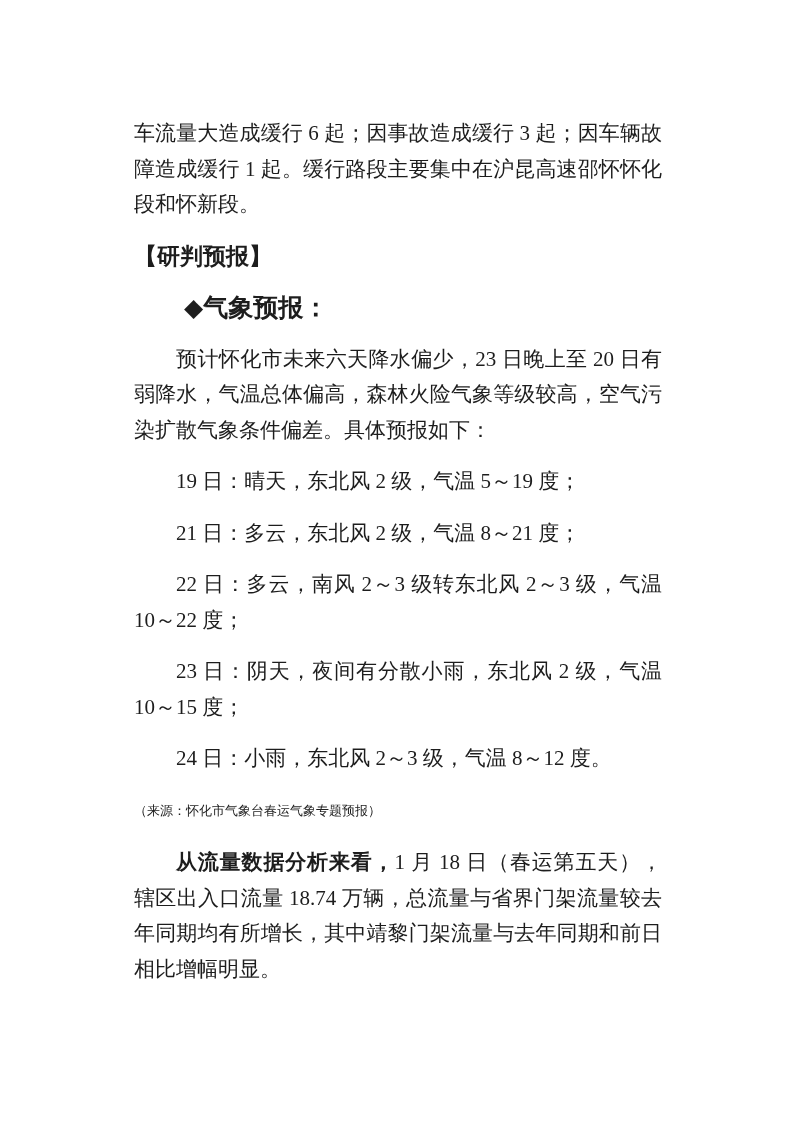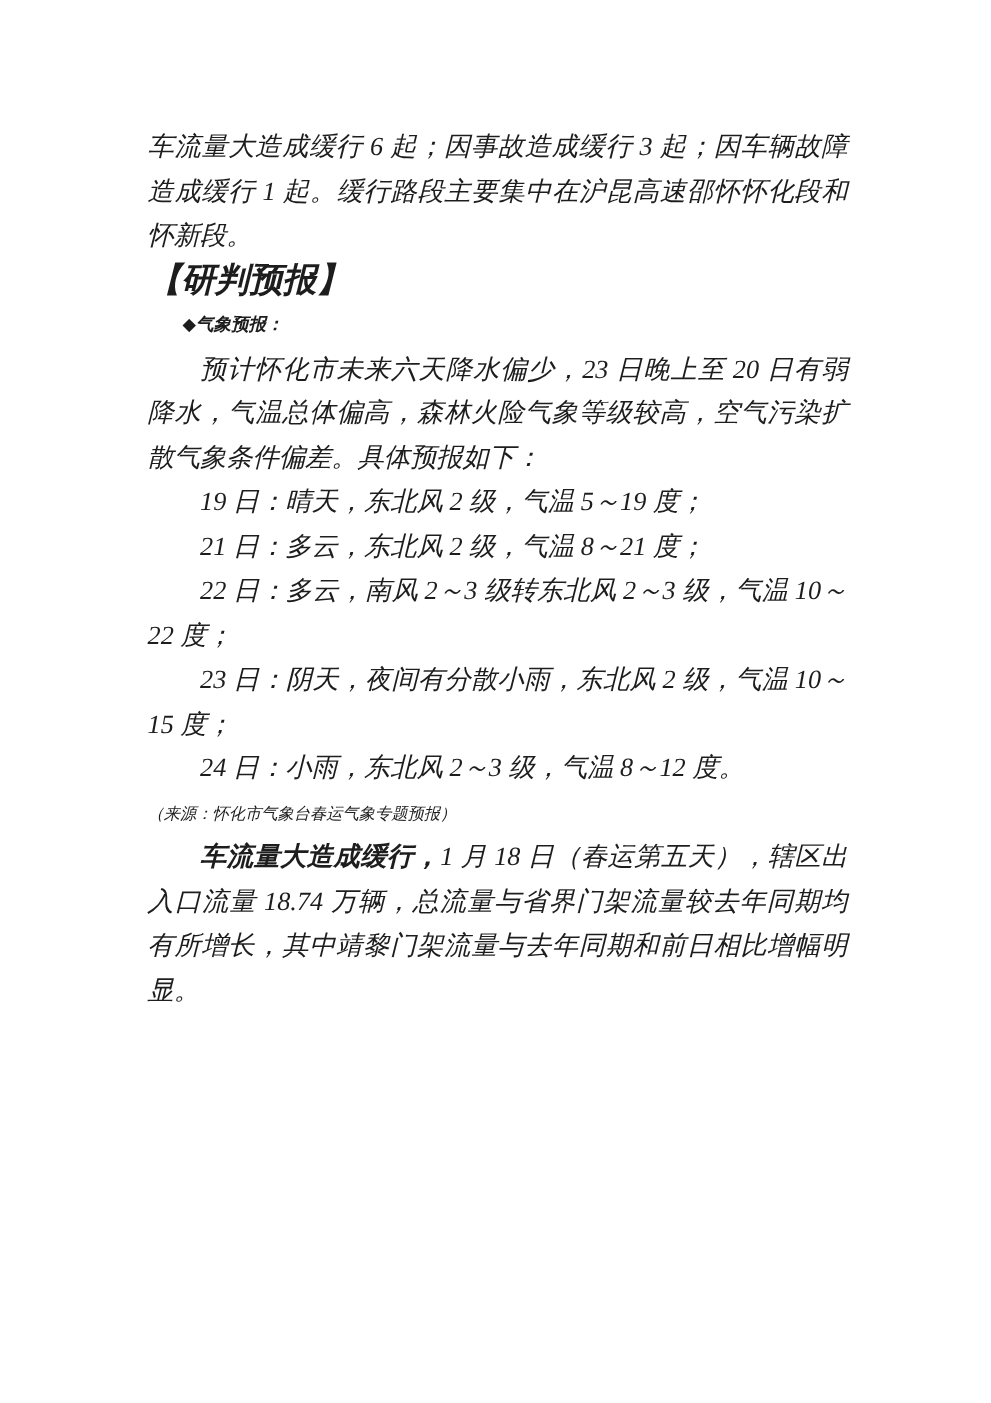--- a/index.html
+++ b/index.html
@@ -13,32 +13,32 @@
     height:1122px;
     box-sizing:border-box;
     padding:100px 115px 0 118px;
     background:var(--page-bg);
     color:var(--text-color);
     font-family:"Liberation Serif","DejaVu Serif",serif;
     font-size:21px;
     line-height:35.5px;
     overflow:hidden;
   }
-  .page p{margin:0;padding:0;text-align:justify;font-style:italic;}
+  .page p{margin:16px;padding:0;text-align:justify;}
   .ind{text-indent:2em;}
   .section-hd{
     font-family:"Liberation Sans","DejaVu Sans",sans-serif;
     font-weight:bold;
-    font-size:27px;
+    font-size:23px;
     text-align:left;
   }
   .sub-hd{
     font-family:"Liberation Sans","DejaVu Sans",sans-serif;
     font-weight:bold;
-    font-size:14px;
+    font-size:25px;
     text-indent:2em;
     text-align:left;
   }
   .lead{
     font-family:"Liberation Sans","DejaVu Sans",sans-serif;
     font-weight:bold;
   }
   .src{
     text-align:right;
     font-size:13px;
@@ -59,16 +59,16 @@
 
   <p class="ind">19 日：晴天，东北风 2 级，气温 5～19 度；</p>
   <p class="ind">21 日：多云，东北风 2 级，气温 8～21 度；</p>
   <p class="ind">22 日：多云，南风 2～3 级转东北风 2～3 级，气温 10～22 度；</p>
   <p class="ind">23 日：阴天，夜间有分散小雨，东北风 2 级，气温 10～15 度；</p>
   <p class="ind">24 日：小雨，东北风 2～3 级，气温 8～12 度。</p>
 
   <p class="src">（来源：怀化市气象台春运气象专题预报）</p>
 
 
-  <p class="ind"><span class="lead">车流量大造成缓行，</span><span>1 月 18 日（春运第五天），辖区出入口流量 18.74 万辆，总流量与省界门架流量较去年同期均有所增长，其中靖黎门架流量与去年同期和前日相比增幅明显。</span></p>
+  <p class="ind"><span class="lead">从流量数据分析来看，</span><span>1 月 18 日（春运第五天），辖区出入口流量 18.74 万辆，总流量与省界门架流量较去年同期均有所增长，其中靖黎门架流量与去年同期和前日相比增幅明显。</span></p>
 
 
 </div>
 
 </body></html>

